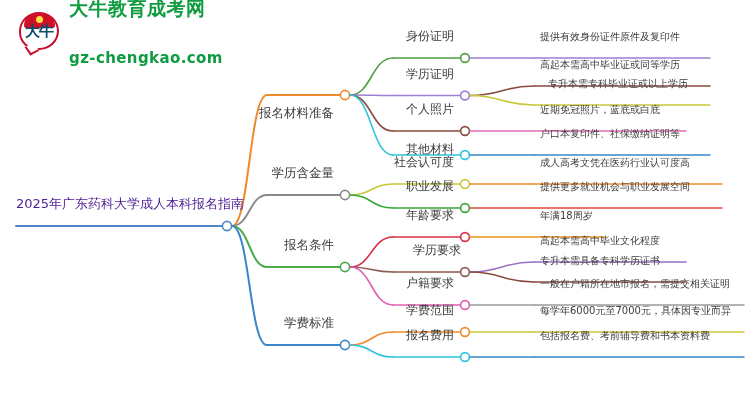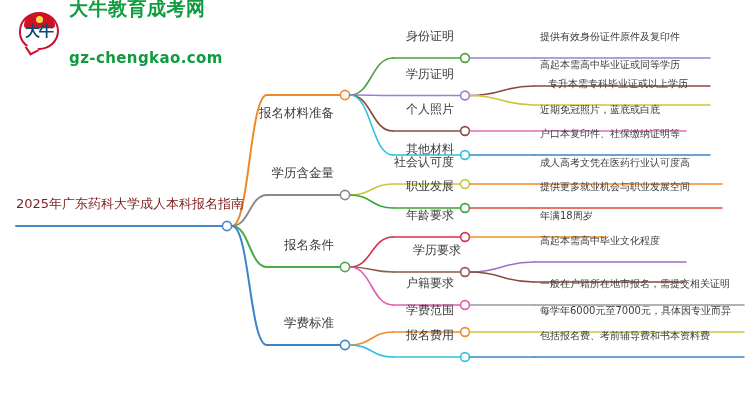--- a/index.html
+++ b/index.html
@@ -111,21 +111,21 @@
     width: 750px; height: 410px;
   }
   .node {
     position: absolute;
     white-space: nowrap;
     color: #3c3c3c;
     line-height: 1;
   }
   .node.root {
     font-size: 13px;
-    color: #7f1d1d;
+    color: #4c1d95;
     transform: translate(0, -100%);
   }
   .node.lvl1 {
     font-size: 12.5px;
     transform: translate(-100%, -100%);
     padding-right: 6px;
   }
   .node.lvl2 {
     font-size: 12px;
     transform: translate(-100%, -100%);
@@ -245,20 +245,21 @@
     <div class="node lvl1" style="left: 340px; top: 194px;"><span class="txt">学历含金量</span></div>
     <div class="node lvl2" style="left: 460px; top: 183px;"><span class="txt">社会认可度</span></div>
     <div class="node lvl3" style="left: 536px; top: 183px;"><span class="txt">成人高考文凭在医药行业认可度高</span></div>
     <div class="node lvl2" style="left: 460px; top: 207px;"><span class="txt">职业发展</span></div>
     <div class="node lvl3" style="left: 536px; top: 207px;"><span class="txt">提供更多就业机会与职业发展空间</span></div>
     <div class="node lvl1" style="left: 340px; top: 266px;"><span class="txt">报名条件</span></div>
     <div class="node lvl2" style="left: 460px; top: 236px;"><span class="txt">年龄要求</span></div>
     <div class="node lvl3" style="left: 536px; top: 236px;"><span class="txt">年满18周岁</span></div>
     <div class="node lvl2" style="left: 467px; top: 271px;"><span class="txt">学历要求</span></div>
     <div class="node lvl3" style="left: 536px; top: 261px;"><span class="txt">高起本需高中毕业文化程度</span></div>
+    <div class="node lvl3" style="left: 536px; top: 281px;"><span class="txt">专升本需具备专科学历证书</span></div>
     <div class="node lvl2" style="left: 460px; top: 304px;"><span class="txt">户籍要求</span></div>
     <div class="node lvl3" style="left: 536px; top: 304px;"><span class="txt">一般在户籍所在地市报名，需提交相关证明</span></div>
     <div class="node lvl1" style="left: 340px; top: 344px;"><span class="txt">学费标准</span></div>
     <div class="node lvl2" style="left: 460px; top: 331px;"><span class="txt">学费范围</span></div>
     <div class="node lvl3" style="left: 536px; top: 331px;"><span class="txt">每学年6000元至7000元，具体因专业而异</span></div>
     <div class="node lvl2" style="left: 460px; top: 356px;"><span class="txt">报名费用</span></div>
     <div class="node lvl3" style="left: 536px; top: 356px;"><span class="txt">包括报名费、考前辅导费和书本资料费</span></div>
   </div>
 
 </body></html>

